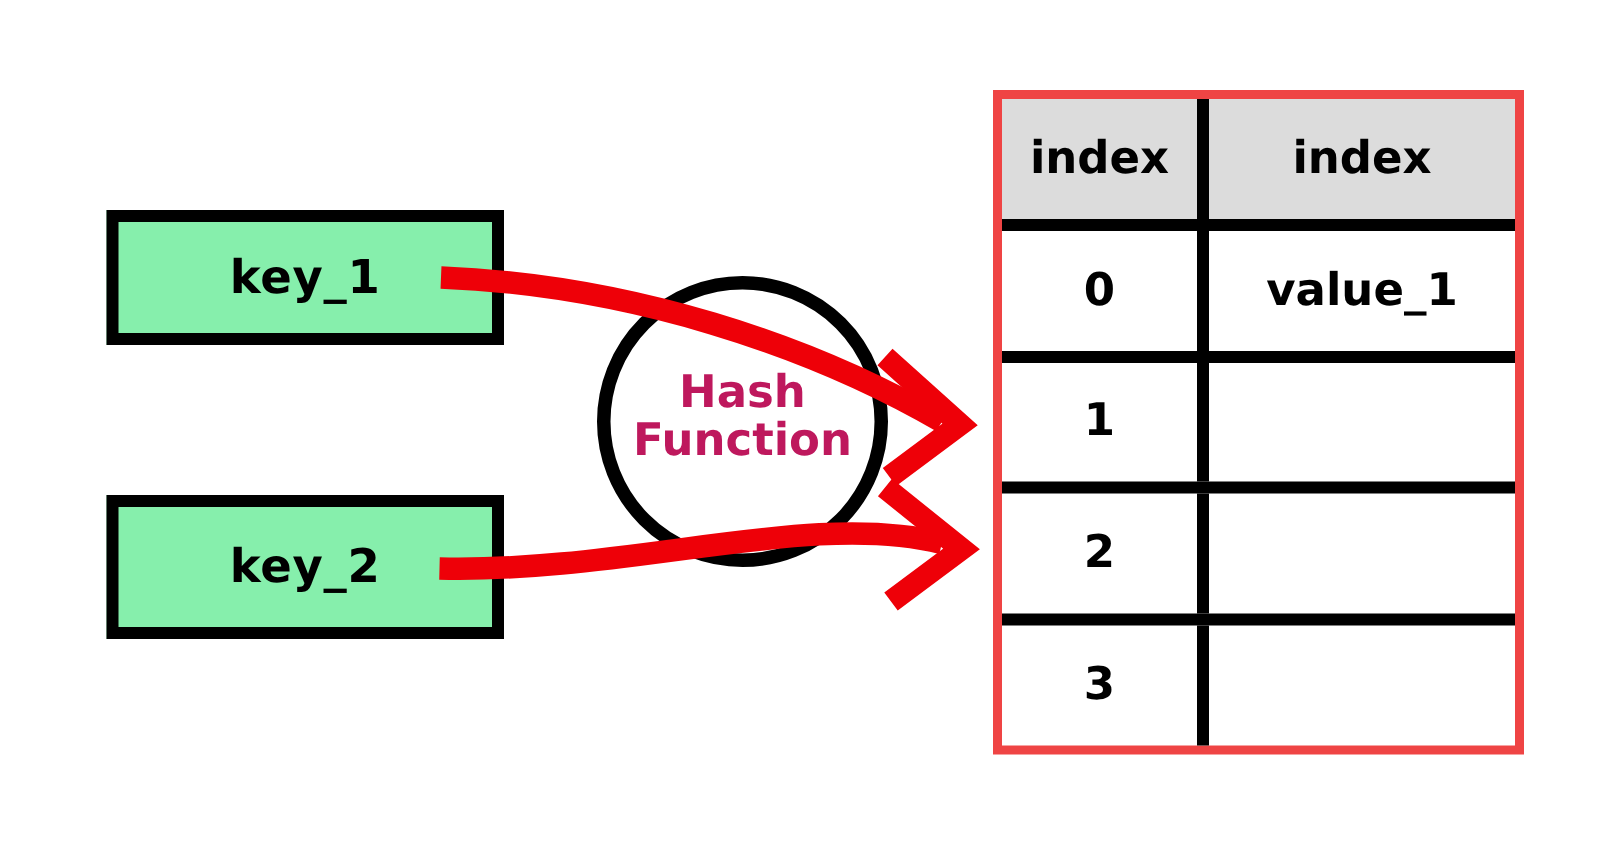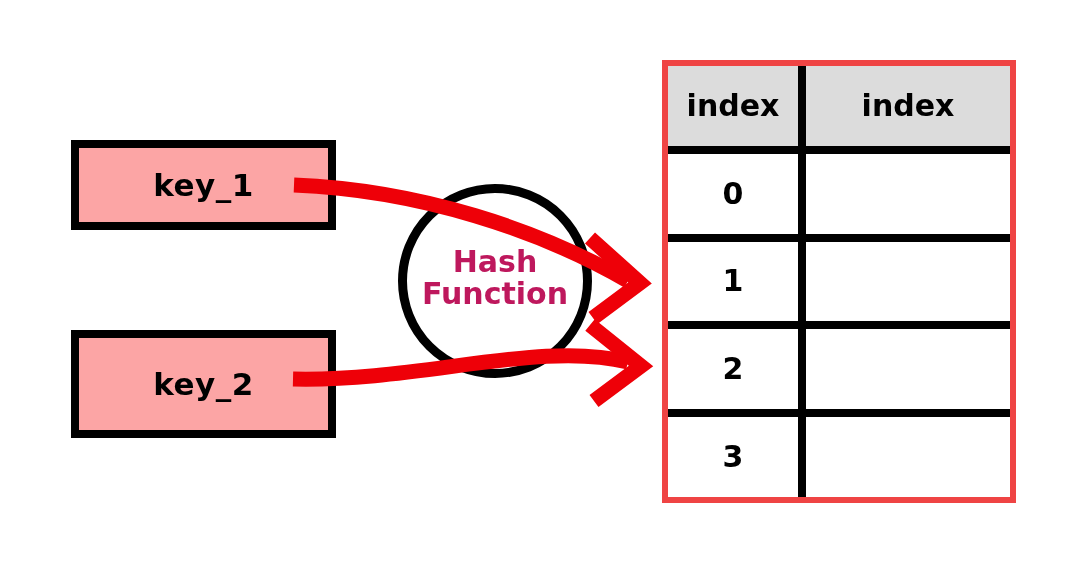--- a/index.html
+++ b/index.html
@@ -17,35 +17,35 @@
     height: 561px;
     background: #ffffff;
     overflow: hidden;
   }
 
   
   .key-box {
     position: absolute;
     box-sizing: border-box;
     border: 8px solid #000000;
-    background: #fca5a5;
+    background: #86efac;
     display: flex;
     align-items: center;
     justify-content: center;
   }
   .key-box .key-label {
     font-family: "DejaVu Sans", sans-serif;
     font-weight: bold;
     font-size: 31px;
     color: #000000;
     letter-spacing: 0.5px;
     line-height: 1;
   }
   #key-box-1 { left: 71px;  top: 140px; width: 265px; height: 90px; }
-  #key-box-2 { left: 71px;  top: 330px; width: 265px; height: 108px; }
+  #key-box-2 { left: 71px;  top: 330px; width: 265px; height: 96px; }
 
   
   #hash-circle {
     position: absolute;
     left: 398px;
     top: 184px;
     width: 194px;
     height: 194px;
     box-sizing: border-box;
     border: 9px solid #000000;
@@ -151,20 +151,21 @@
 
   <div id="hash-table">
 
     <div class="t-row header">
       <div class="t-cell col-index">index</div>
       <div class="t-cell col-value">index</div>
     </div>
 
     <div class="t-row">
       <div class="t-cell col-index">0</div>
+      <div class="t-cell col-value">value_1</div>
     </div>
 
     <div class="t-row">
       <div class="t-cell col-index">1</div>
     </div>
 
     <div class="t-row">
       <div class="t-cell col-index">2</div>
     </div>
 

